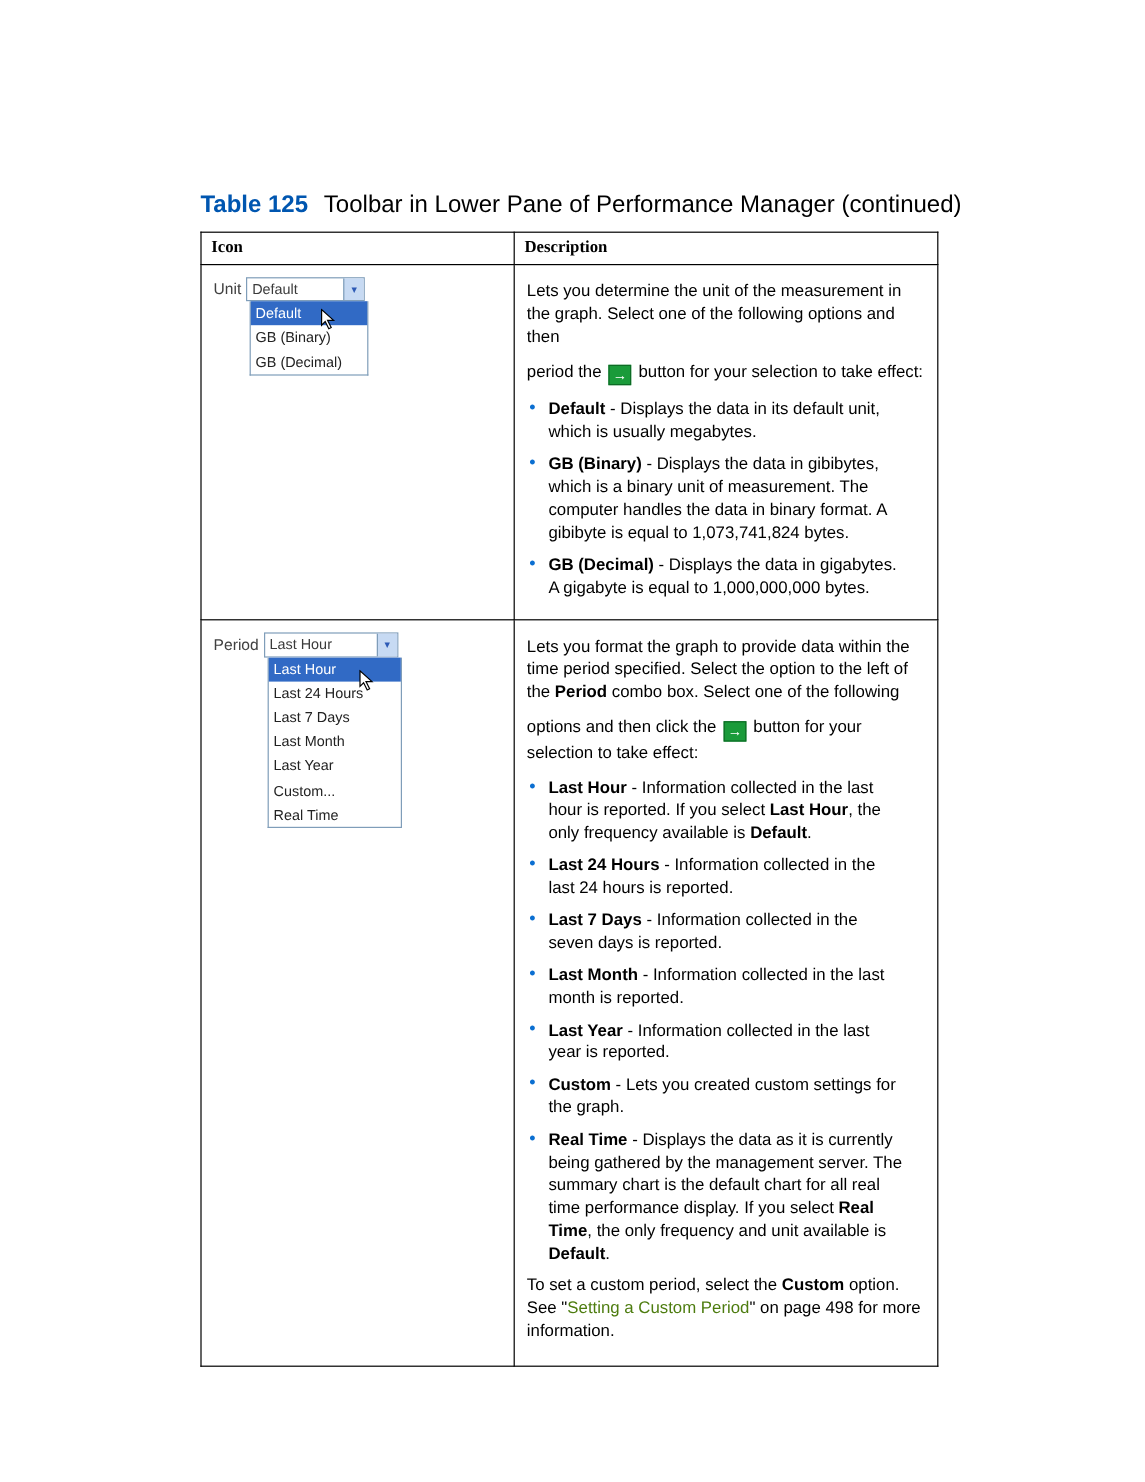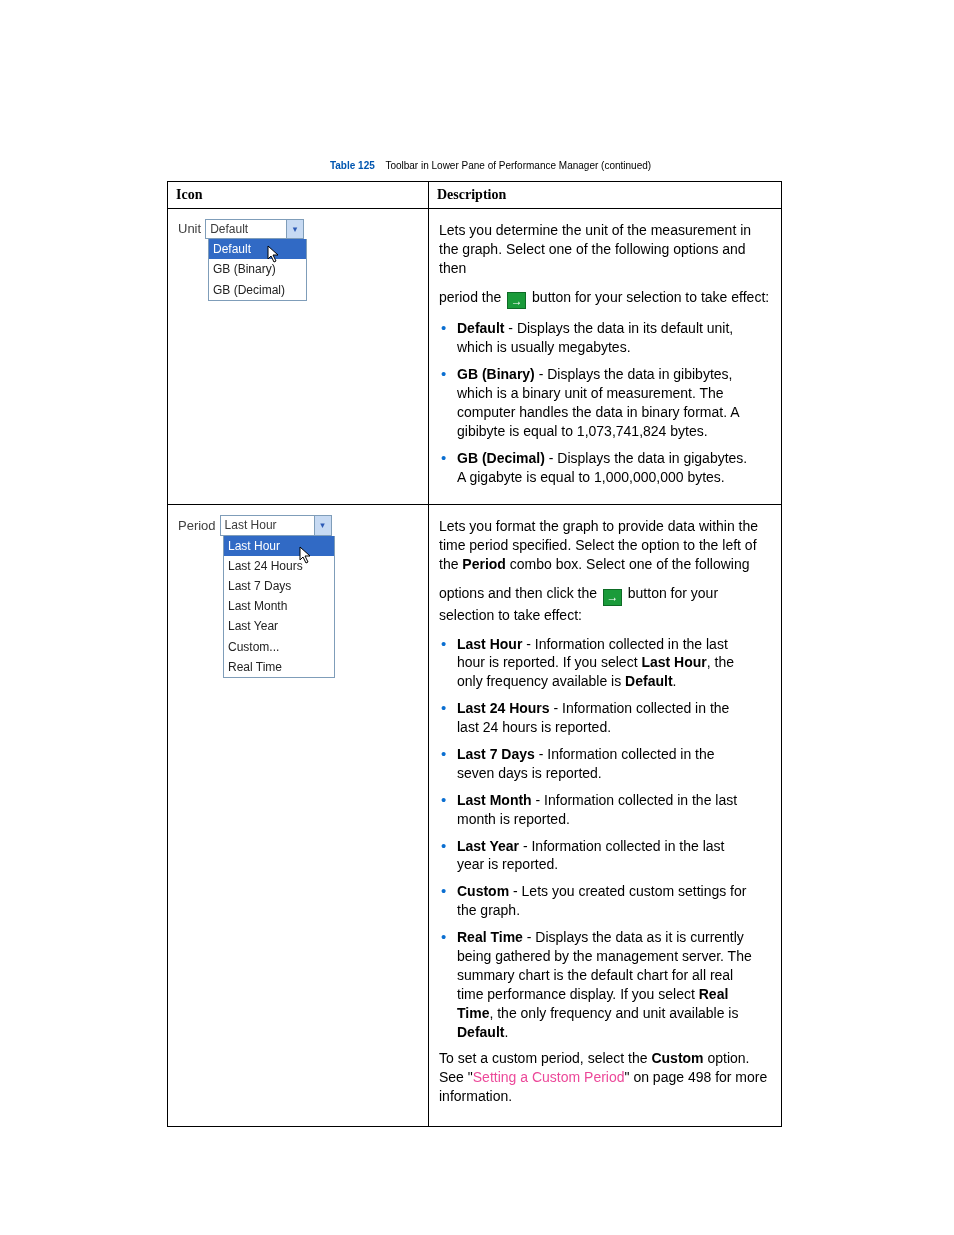--- a/index.html
+++ b/index.html
@@ -8,23 +8,22 @@
     font-family: Arial, Helvetica, sans-serif;
     background: #fff;
     width: 954px;
   }
   .page {
     padding: 160px 140px 100px 167px;
     width: 954px;
     box-sizing: border-box;
   }
   .table-caption {
-    font-size: 10px;
+    font-size: 20px;
     margin-bottom: 10px;
-    text-align: center;
   }
   .table-caption .tbl-label {
     color: #0056b0;
     font-weight: bold;
     margin-right: 8px;
   }
   table {
     border-collapse: collapse;
     width: 615px;
     margin-left: 0;
@@ -63,21 +62,21 @@
   ul.bullets > li::before {
     content: "•";
     position: absolute;
     left: 2px;
     top: 0;
     color: #0b6fd1;
     font-size: 15px;
     line-height: 1.2;
   }
   .b { font-weight: bold; }
-  .link { color: #ec4899; }
+  .link { color: #4d7c0f; }
   .footer {
     margin-top: 55px;
     font-size: 13px;
   }
   .footer .pnum { margin-right: 12px; }
 
   
   .dd-wrap {
     margin: 2px 0 0 0;
     font-size: 12px;

